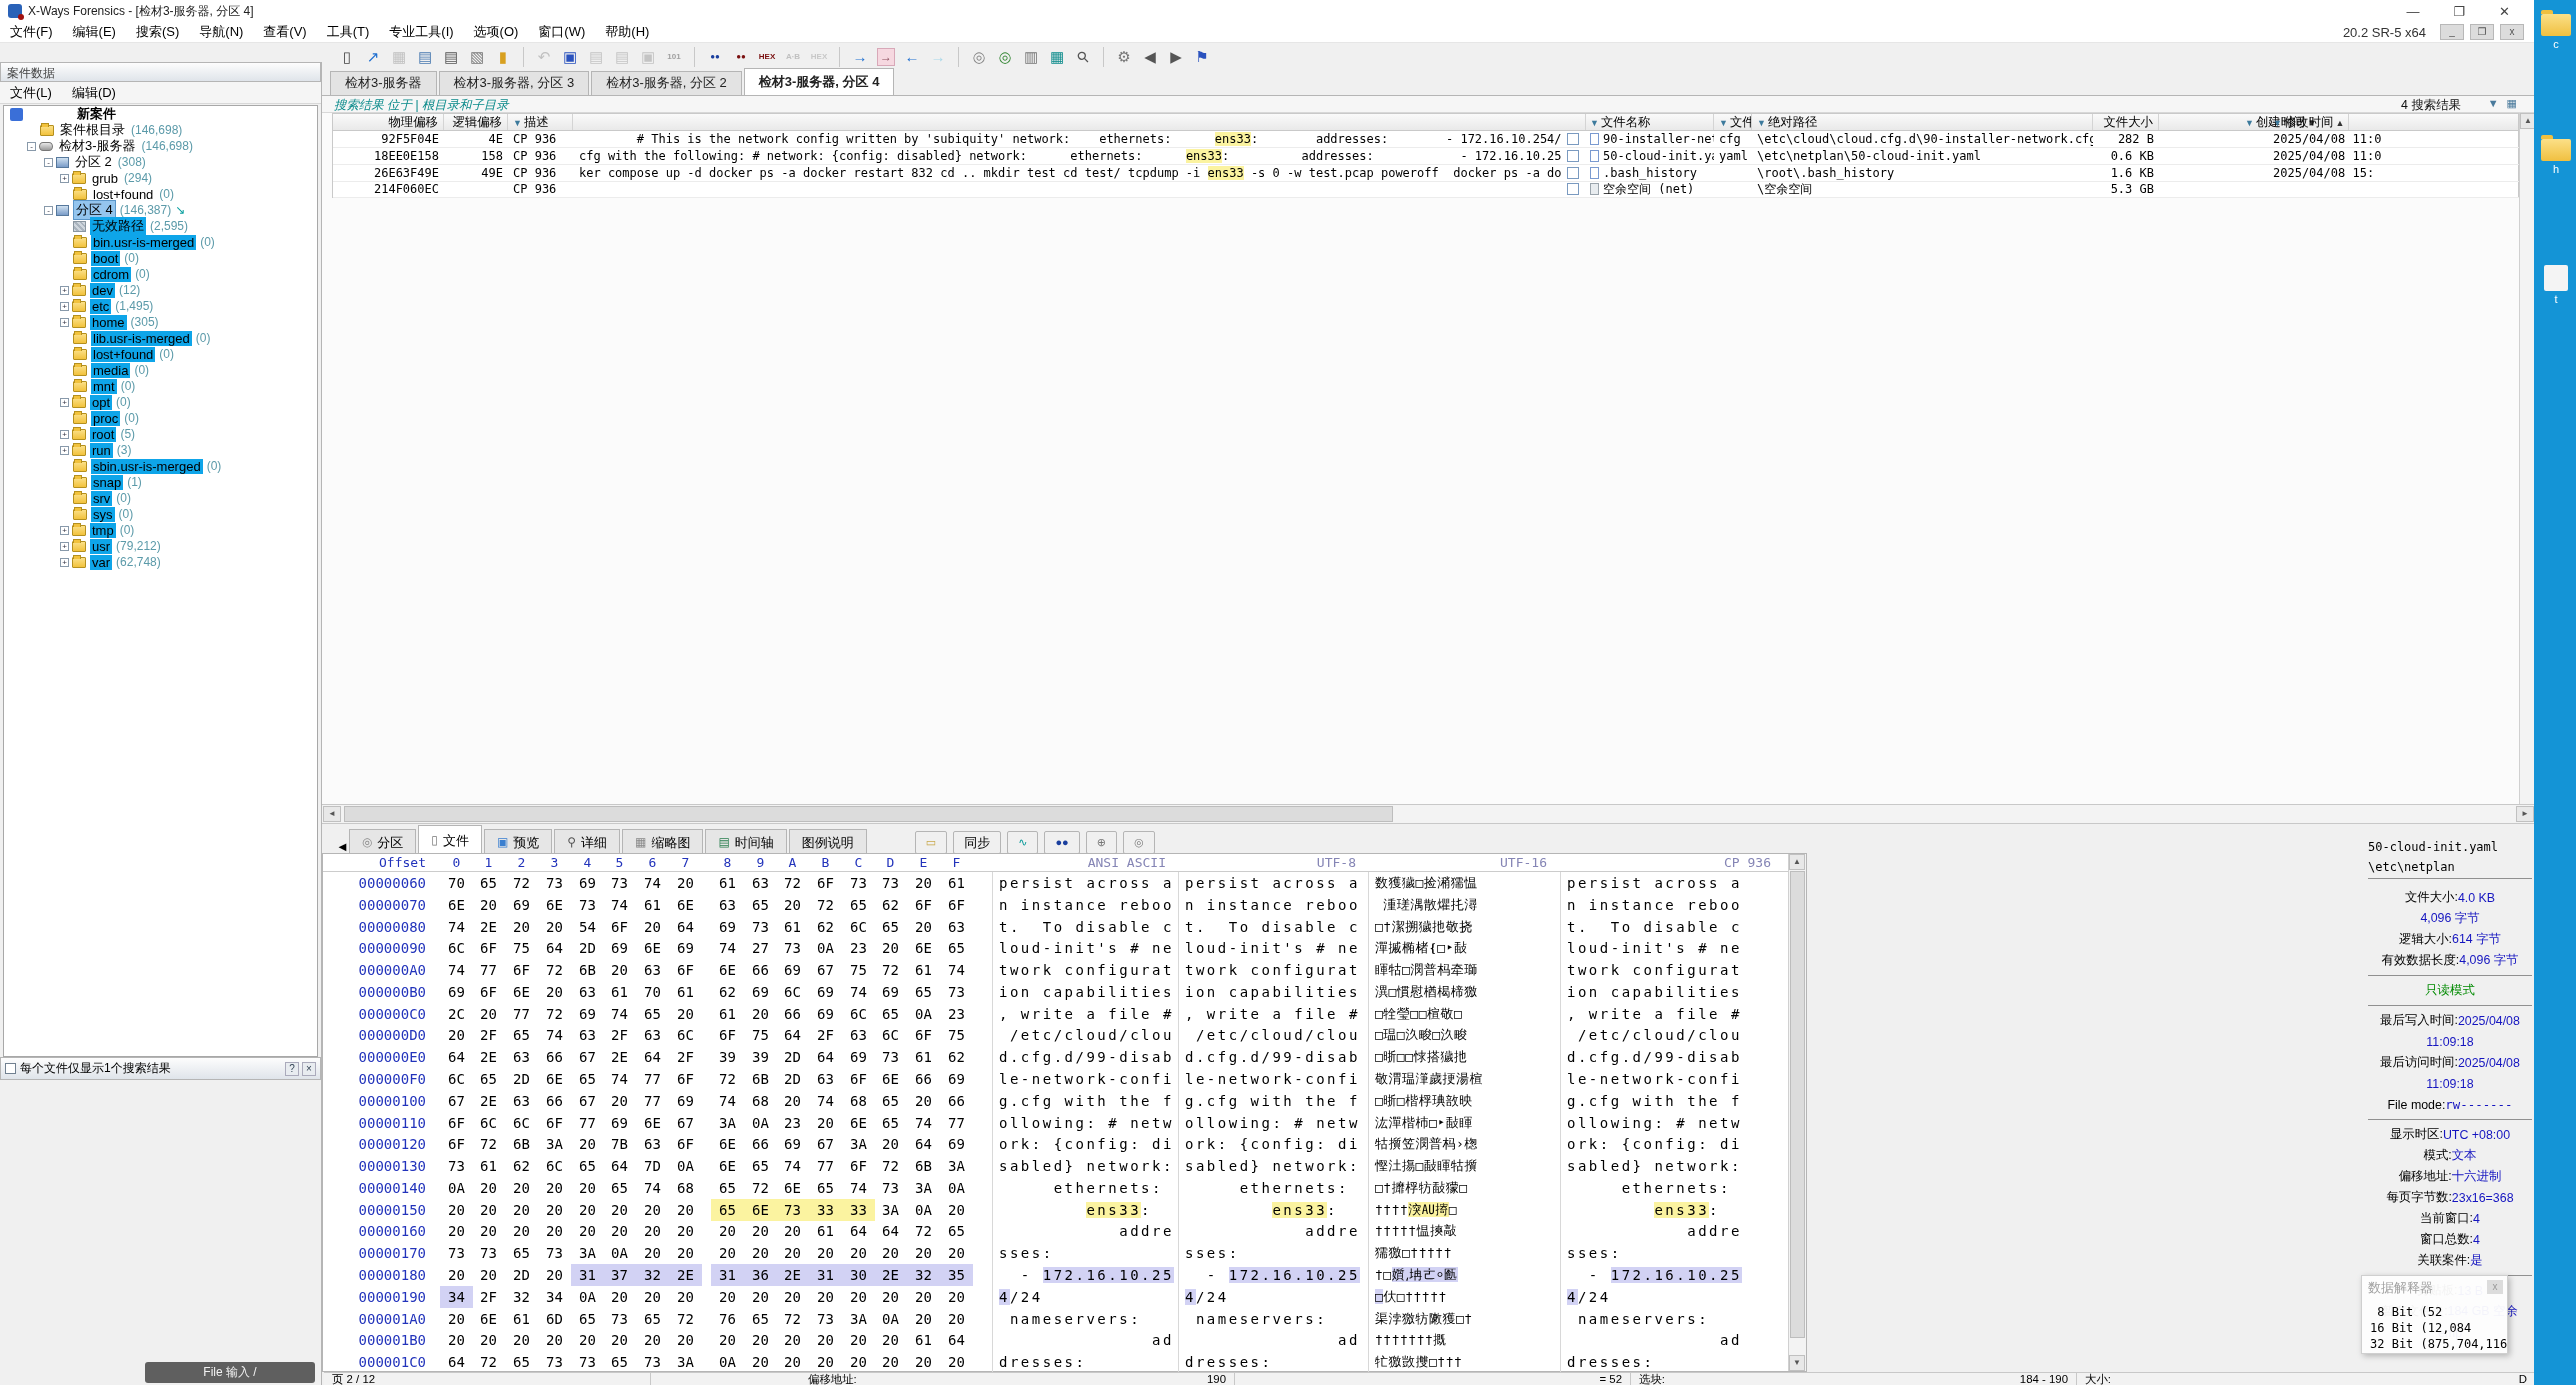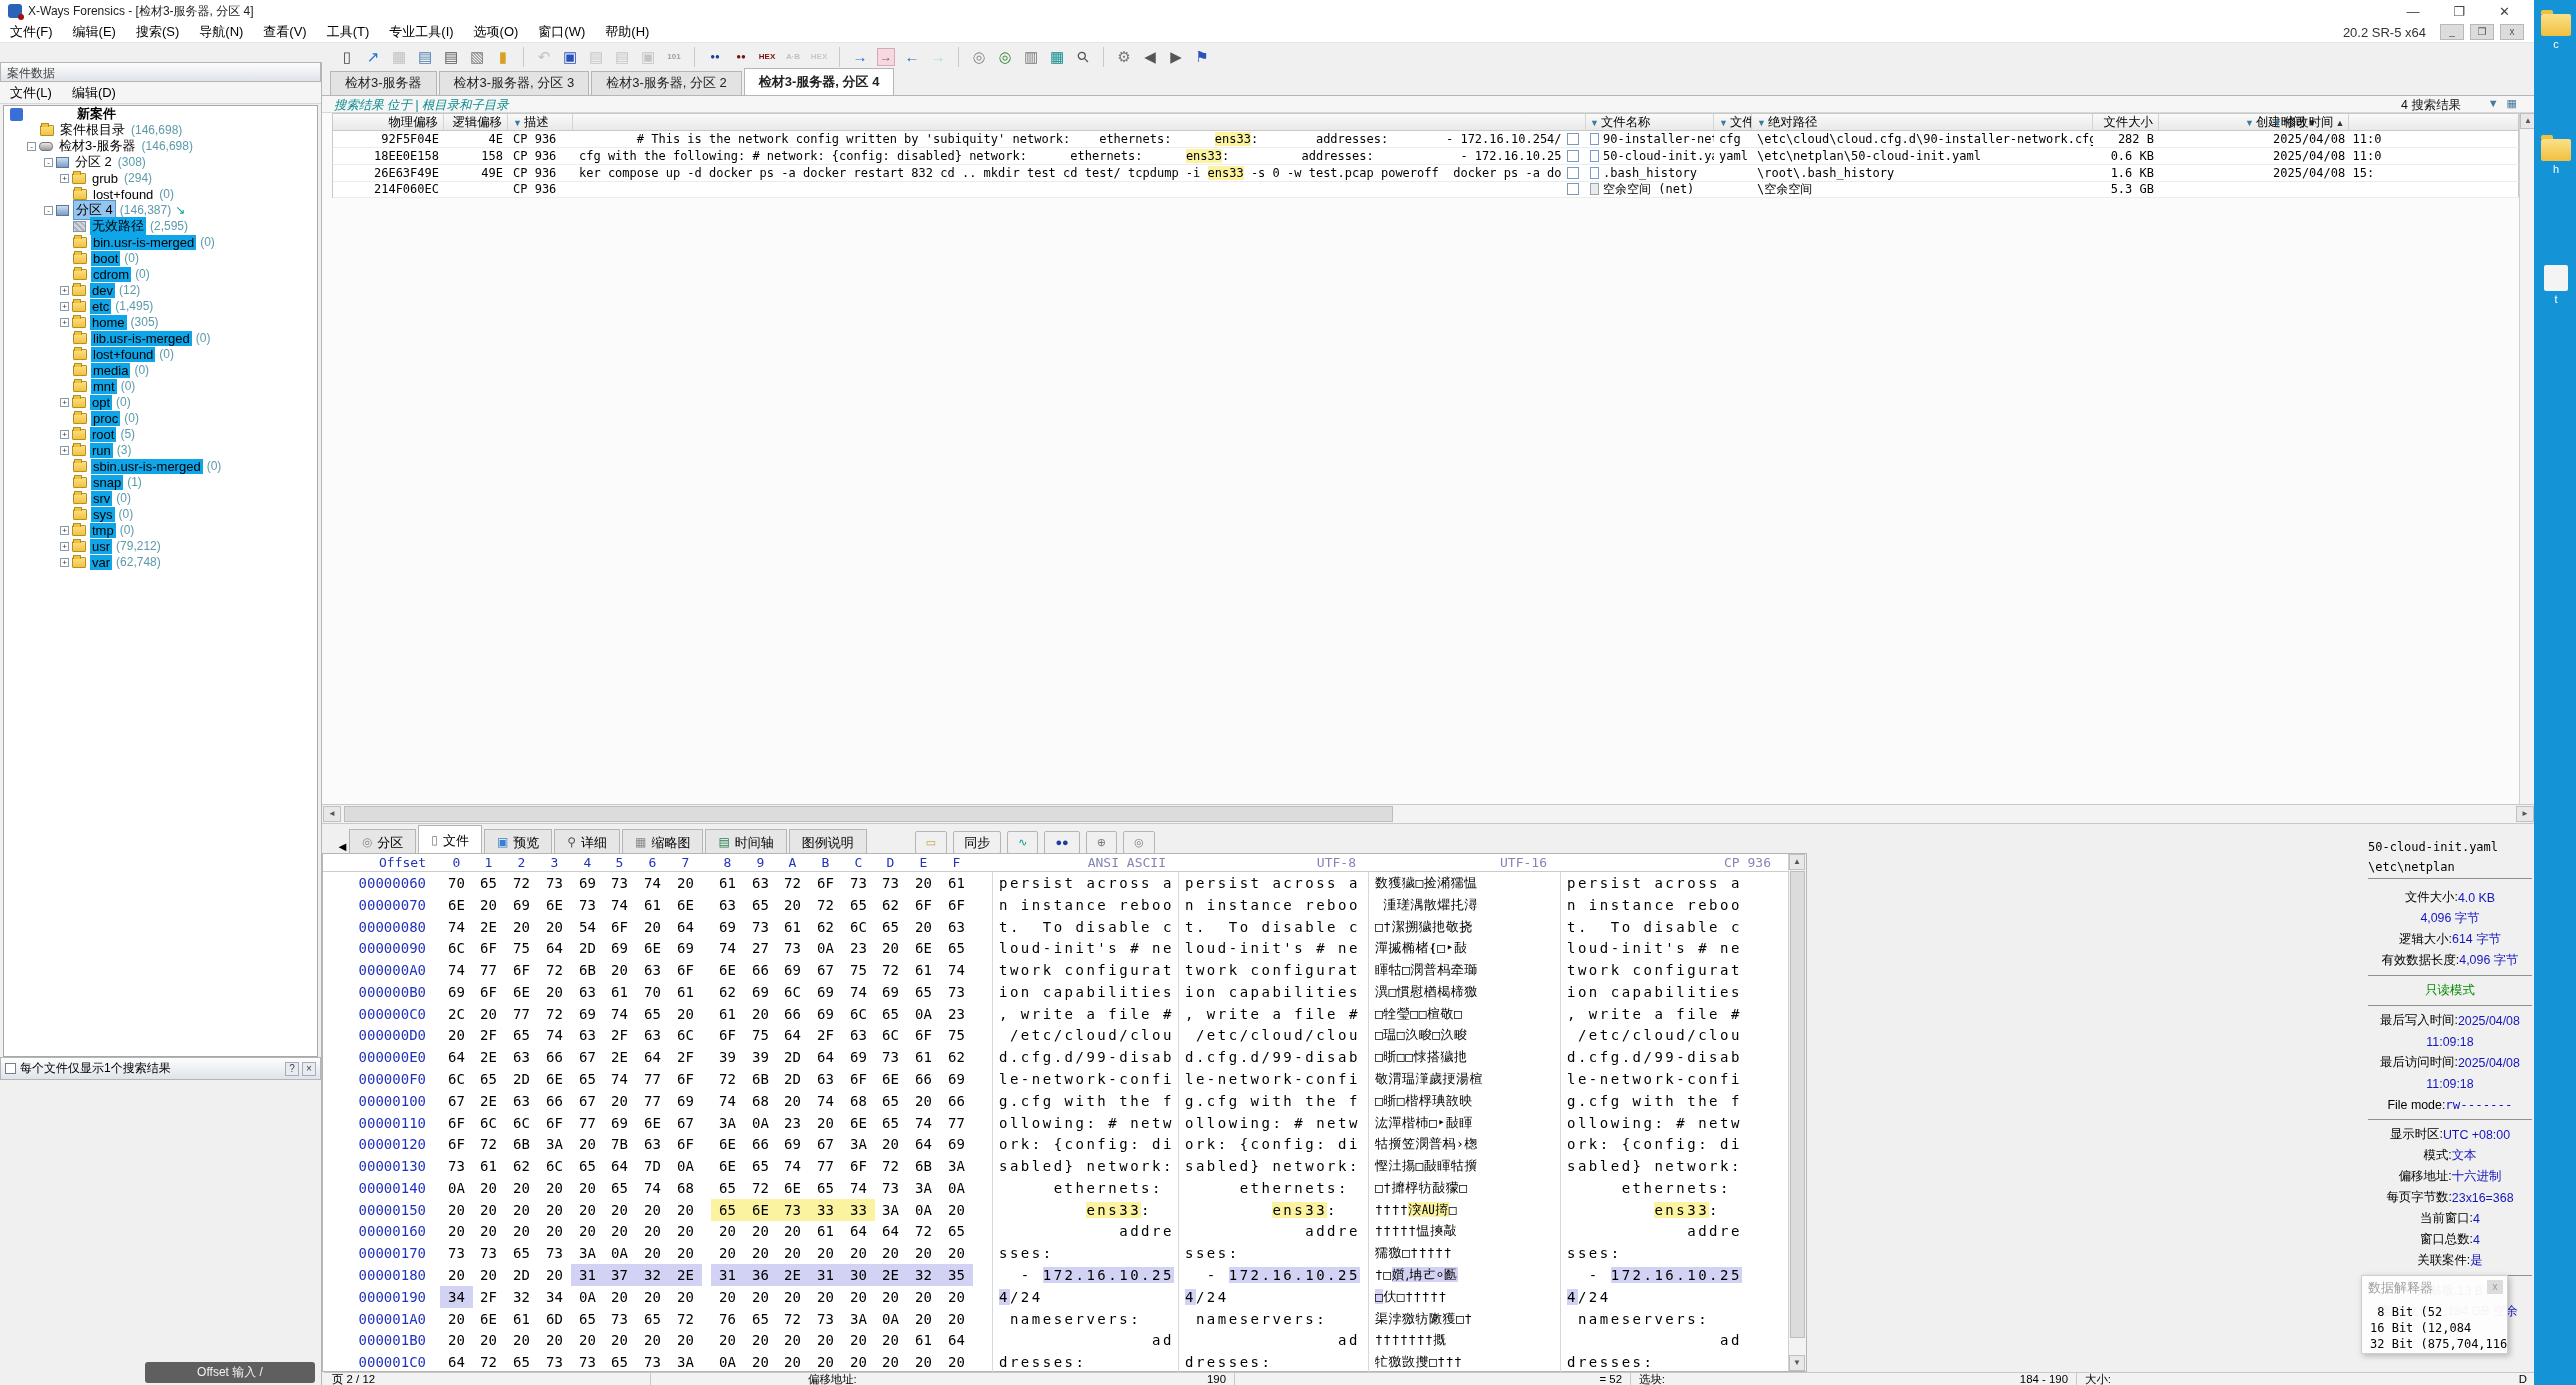--- a/index.html
+++ b/index.html
@@ -388,21 +388,21 @@
           <span class="tcount">(62,748)</span>
         </div>
       </div>
     <div id="filter-panel">
       <span id="filter-check"></span>
       <span style="flex:1;">每个文件仅显示1个搜索结果</span>
       <span class="fp-btn">?</span>
       <span class="fp-btn">×</span>
     </div>
     <div id="enter-row">
-      <div id="enter-btn">Offset 输入 /</div>
+      <div id="enter-btn">File 输入 /</div>
     </div>
   </div>
 
   <div id="doc-tabs">
       <div class="dtab">检材3-服务器</div>
       <div class="dtab">检材3-服务器, 分区 3</div>
       <div class="dtab">检材3-服务器, 分区 2</div>
       <div class="dtab active">检材3-服务器, 分区 4</div>
     </div>
 

